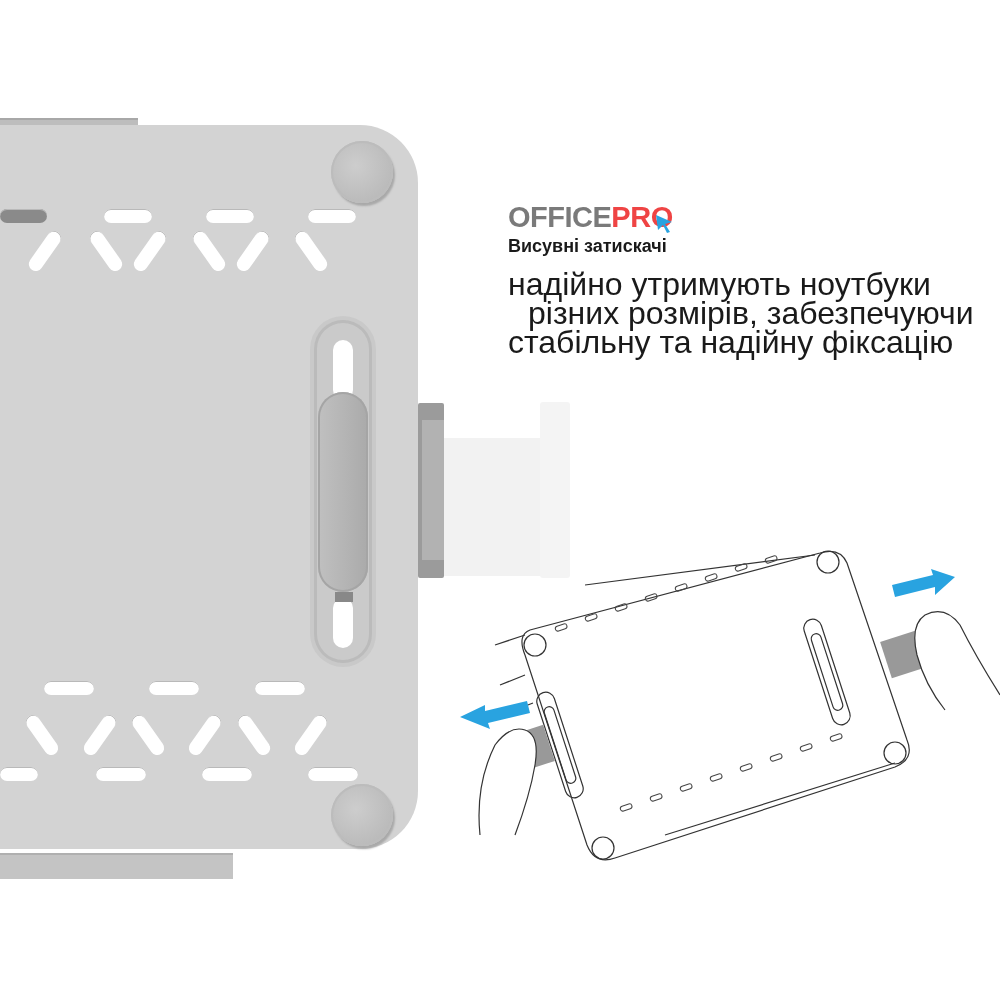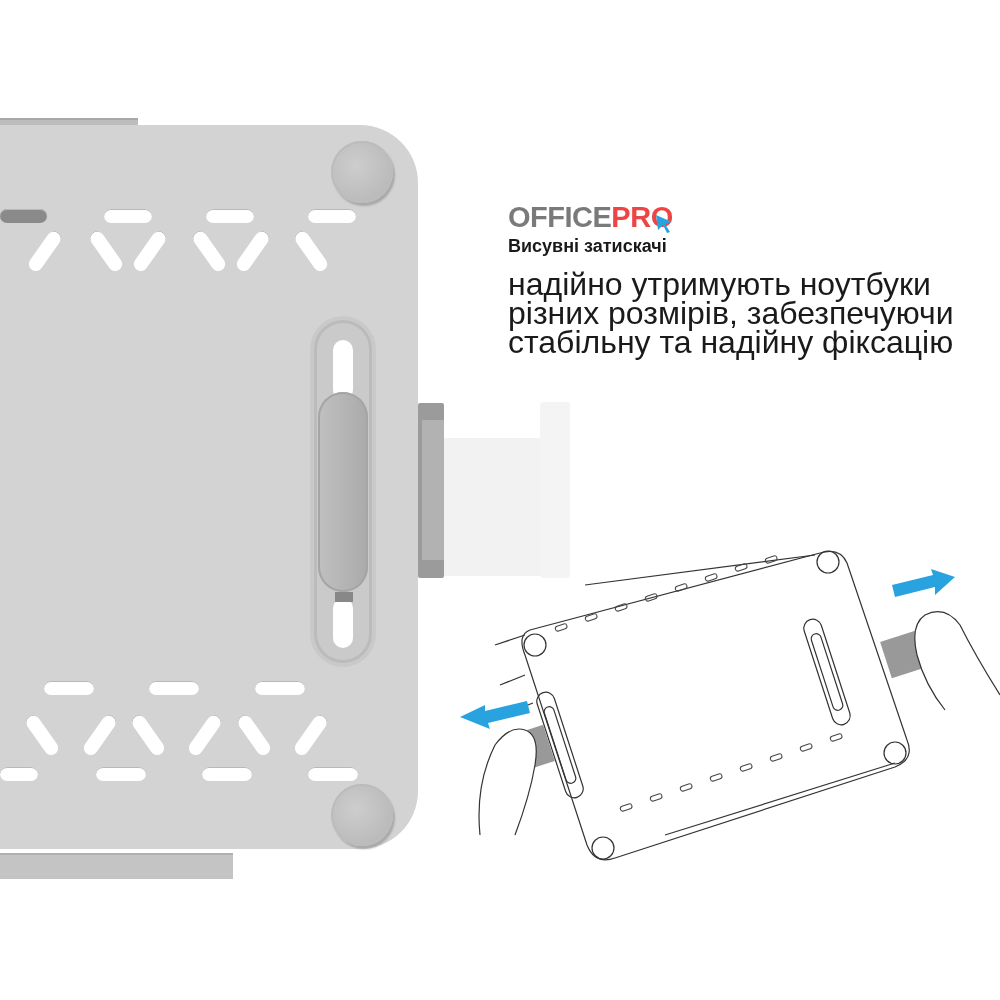--- a/index.html
+++ b/index.html
@@ -80,21 +80,21 @@
 
 <div class="abs logo">
   <span class="office">OFFICE</span><span class="pro">PRO</span>
 </div>
 <svg class="abs cursor-icon" viewBox="0 0 22 22">
   <path d="M2 2 L18 9 L11 11 L16 19 L13 20 L9 12 L4 17 Z" fill="#29a3e0"></path>
 </svg>
 
 <div class="abs headline">Висувні затискачі</div>
 <div class="abs body-line" style="top:266px;">надійно утримують ноутбуки</div>
-<div class="abs body-line" style="top:295px;">різних розмірів, забезпечуючи</div>
+<div class="abs body-line" style="top:295px;margin-left:20px;">різних розмірів, забезпечуючи</div>
 <div class="abs body-line" style="top:324px;">стабільну та надійну фіксацію</div>
 
 <svg class="abs illus" viewBox="0 0 545 335">
   <g fill="none" stroke="#333" stroke-width="1.2">
 
     <path d="M75 95 Q62 100 70 120 L132 310 Q140 330 160 323 L440 232 Q460 224 452 205 L392 28 Q385 12 365 18 Z"></path>
 
     <circle cx="80" cy="110" r="11"></circle>
     <circle cx="148" cy="313" r="11"></circle>
     <circle cx="440" cy="218" r="11"></circle>

